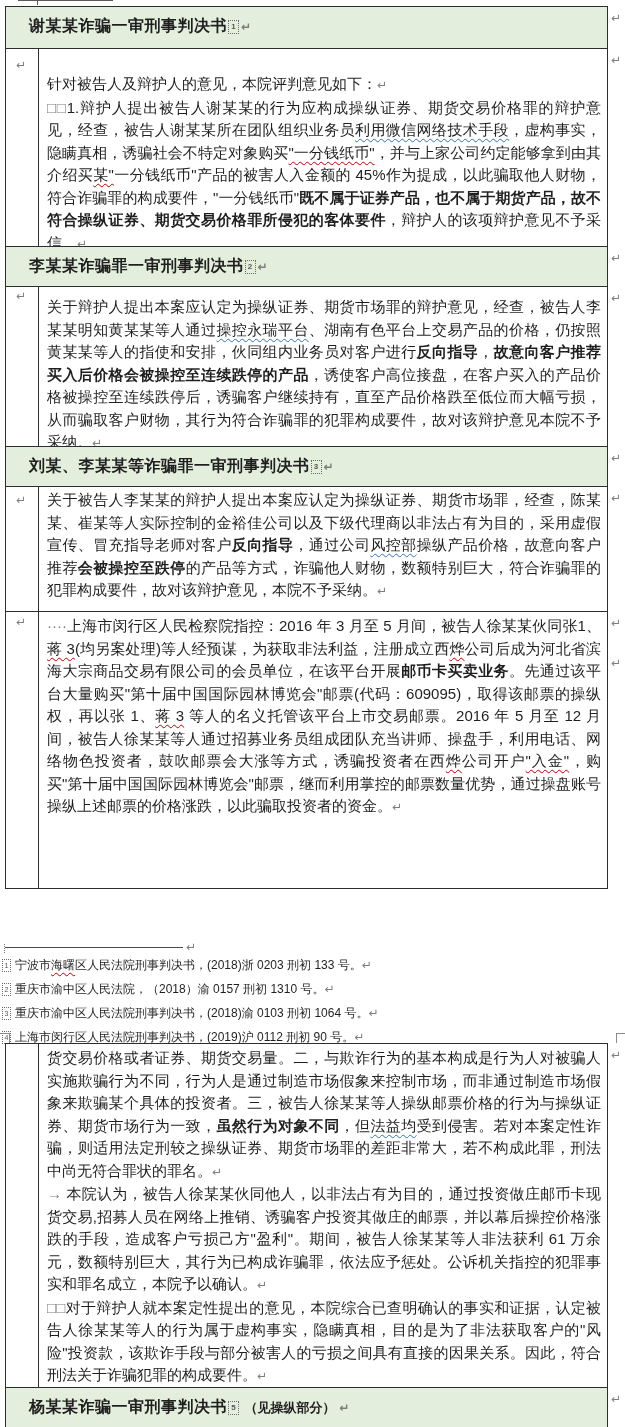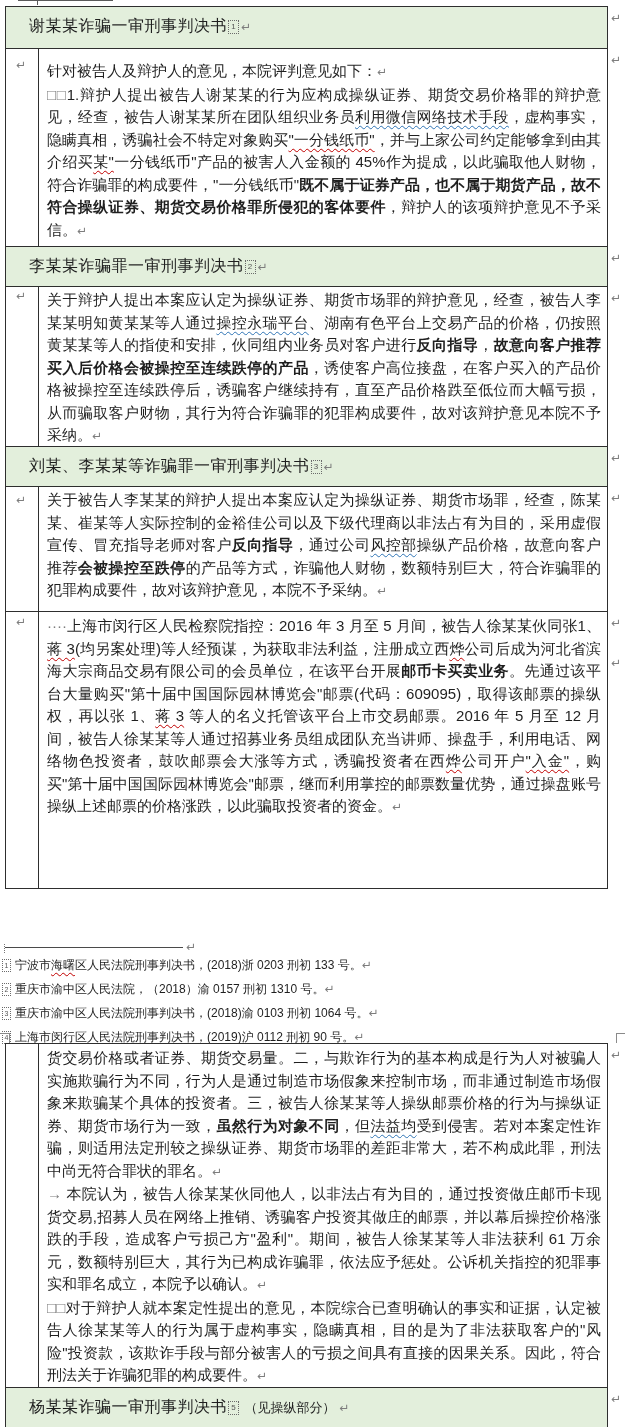--- a/index.html
+++ b/index.html
@@ -23,20 +23,21 @@
   .t2{top:1043px;}
   .row{box-sizing:border-box;border-bottom:1px solid var(--border,#2e2e2e);overflow:hidden;}
   .row:last-child{border-bottom:none;}
   
   .row.hdr{
     background:var(--header-bg,#e3efdc);
     padding:9px 4px 0 23px;
     font-size:16px;
     letter-spacing:.5px;
     white-space:nowrap;
+    font-weight:bold;
   }
   .hdr .case-title{color:var(--text,#1f1f1f);}
   .hdr .suffix{font-size:13px;letter-spacing:0;}
   
   .row.body{display:flex;}
   .cell-left{
     width:33px;flex:0 0 33px;
     border-right:1px solid var(--border,#2e2e2e);
     box-sizing:border-box;
     font-size:12px;
@@ -93,29 +94,29 @@
 <body>
 
 <div class="page" style="--header-bg: #e3efdc; --border: #2e2e2e; --text: #1f1f1f; --mark: #7d7d7d; --wavy-red: #c00000; --wavy-blue: #2e74b5;">
   <div class="topline"></div>
   <div class="toptick"></div>
 
   <div id="t1" class="doc-table t1">
       <div class="row hdr" style="height: 42px;"><span class="case-title">谢某某诈骗一审刑事判决书</span><span class="fnref">1</span><span class="pilcrow">↵</span></div>
       <div class="row body" style="height: 198px;">
         <div class="cell-left" style="padding-top: 9px;"><span class="pilcrow">↵</span></div>
-        <div class="cell-text" style="padding-top: 11px;">
+        <div class="cell-text" style="padding-top: 24px;">
           <p><span>针对被告人及辩护人的意见，本院评判意见如下：</span><span class="pilcrow">↵</span></p>
           <p><span class="m">□□</span><span>1.辩护人提出被告人谢某某的行为应构成操纵证券、期货交易价格罪的辩护意见，经查，被告人谢某某所在团队组织业务员</span><span class="bw">利用微信网络技术手段</span><span>，虚构事实，隐瞒真相，诱骗社会不特定对象购买</span><span class="rw">"一分钱纸币"</span><span>，并与上家公司约定能够拿到由其介绍买</span><span class="rw">某"</span><span>一分钱纸币"产品的被害人入金额的 45%作为提成，以此骗取他人财物，符合诈骗罪的构成要件，"一分钱纸币"</span><span class="b">既不属于证券产品，也不属于期货产品，故不符合操纵证券、期货交易价格罪所侵犯的客体要件</span><span>，辩护人的该项辩护意见不予采信。</span><span class="pilcrow">↵</span></p>
         </div>
       </div>
       <div class="row hdr" style="height: 40px;"><span class="case-title">李某某诈骗罪一审刑事判决书</span><span class="fnref">2</span><span class="pilcrow">↵</span></div>
       <div class="row body" style="height: 160px;">
         <div class="cell-left" style="padding-top: 2px;"><span class="pilcrow">↵</span></div>
-        <div class="cell-text" style="padding-top: 2px;">
+        <div class="cell-text" style="padding-top: 9px;">
           <p><span>关于辩护人提出本案应认定为操纵证券、期货市场罪的辩护意见，经查，被告人李某某明知黄某某等人通过</span><span class="bw">操控永瑞平台</span><span>、湖南有色平台上交易产品的价格，仍按照黄某某等人的指使和安排，伙同组内业务员对客户进行</span><span class="b">反向指导</span><span>，</span><span class="b">故意向客户推荐买入后价格会被操控至连续跌停的产品</span><span>，诱使客户高位接盘，在客户买入的产品价格被操控至连续跌停后，诱骗客户继续持有，直至产品价格跌至低位而大幅亏损，从而骗取客户财物，其行为符合诈骗罪的犯罪构成要件，故对该辩护意见本院不予采纳。</span><span class="pilcrow">↵</span></p>
         </div>
       </div>
       <div class="row hdr" style="height: 40px;"><span class="case-title">刘某、李某某等诈骗罪一审刑事判决书</span><span class="fnref">3</span><span class="pilcrow">↵</span></div>
       <div class="row body" style="height: 125px;">
         <div class="cell-left" style="padding-top: 6px;"><span class="pilcrow">↵</span></div>
         <div class="cell-text" style="padding-top: 2px;">
           <p><span>关于被告人李某某的辩护人提出本案应认定为操纵证券、期货市场罪，经查，陈某某、崔某等人实际控制的金裕佳公司以及下级代理商以非法占有为目的，采用虚假宣传、冒充指导老师对客户</span><span class="b">反向指导</span><span>，通过公司</span><span class="bw">风控部</span><span>操纵产品价格，故意向客户推荐</span><span class="b">会被操控至跌停</span><span>的产品等方式，诈骗他人财物，数额特别巨大，符合诈骗罪的犯罪构成要件，故对该辩护意见，本院不予采纳。</span><span class="pilcrow">↵</span></p>
         </div>
       </div>

